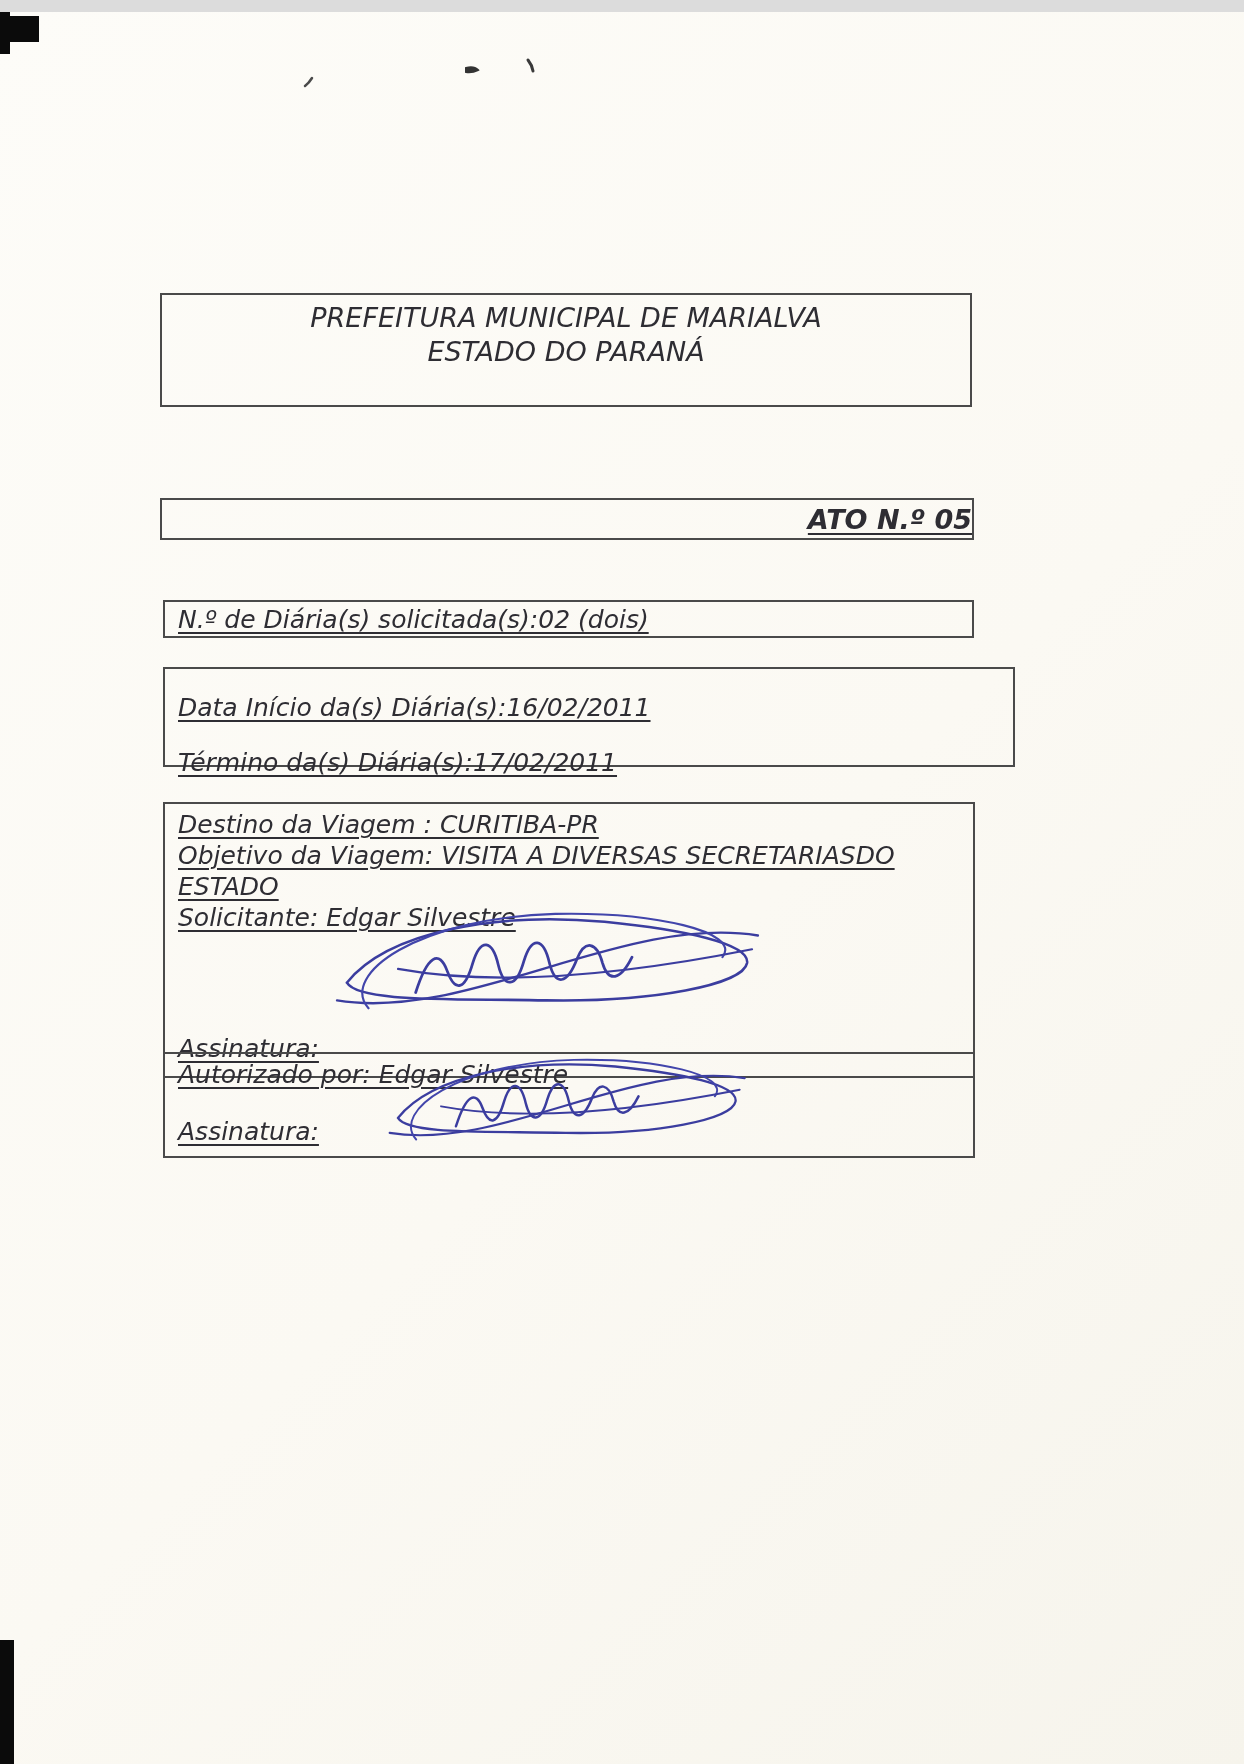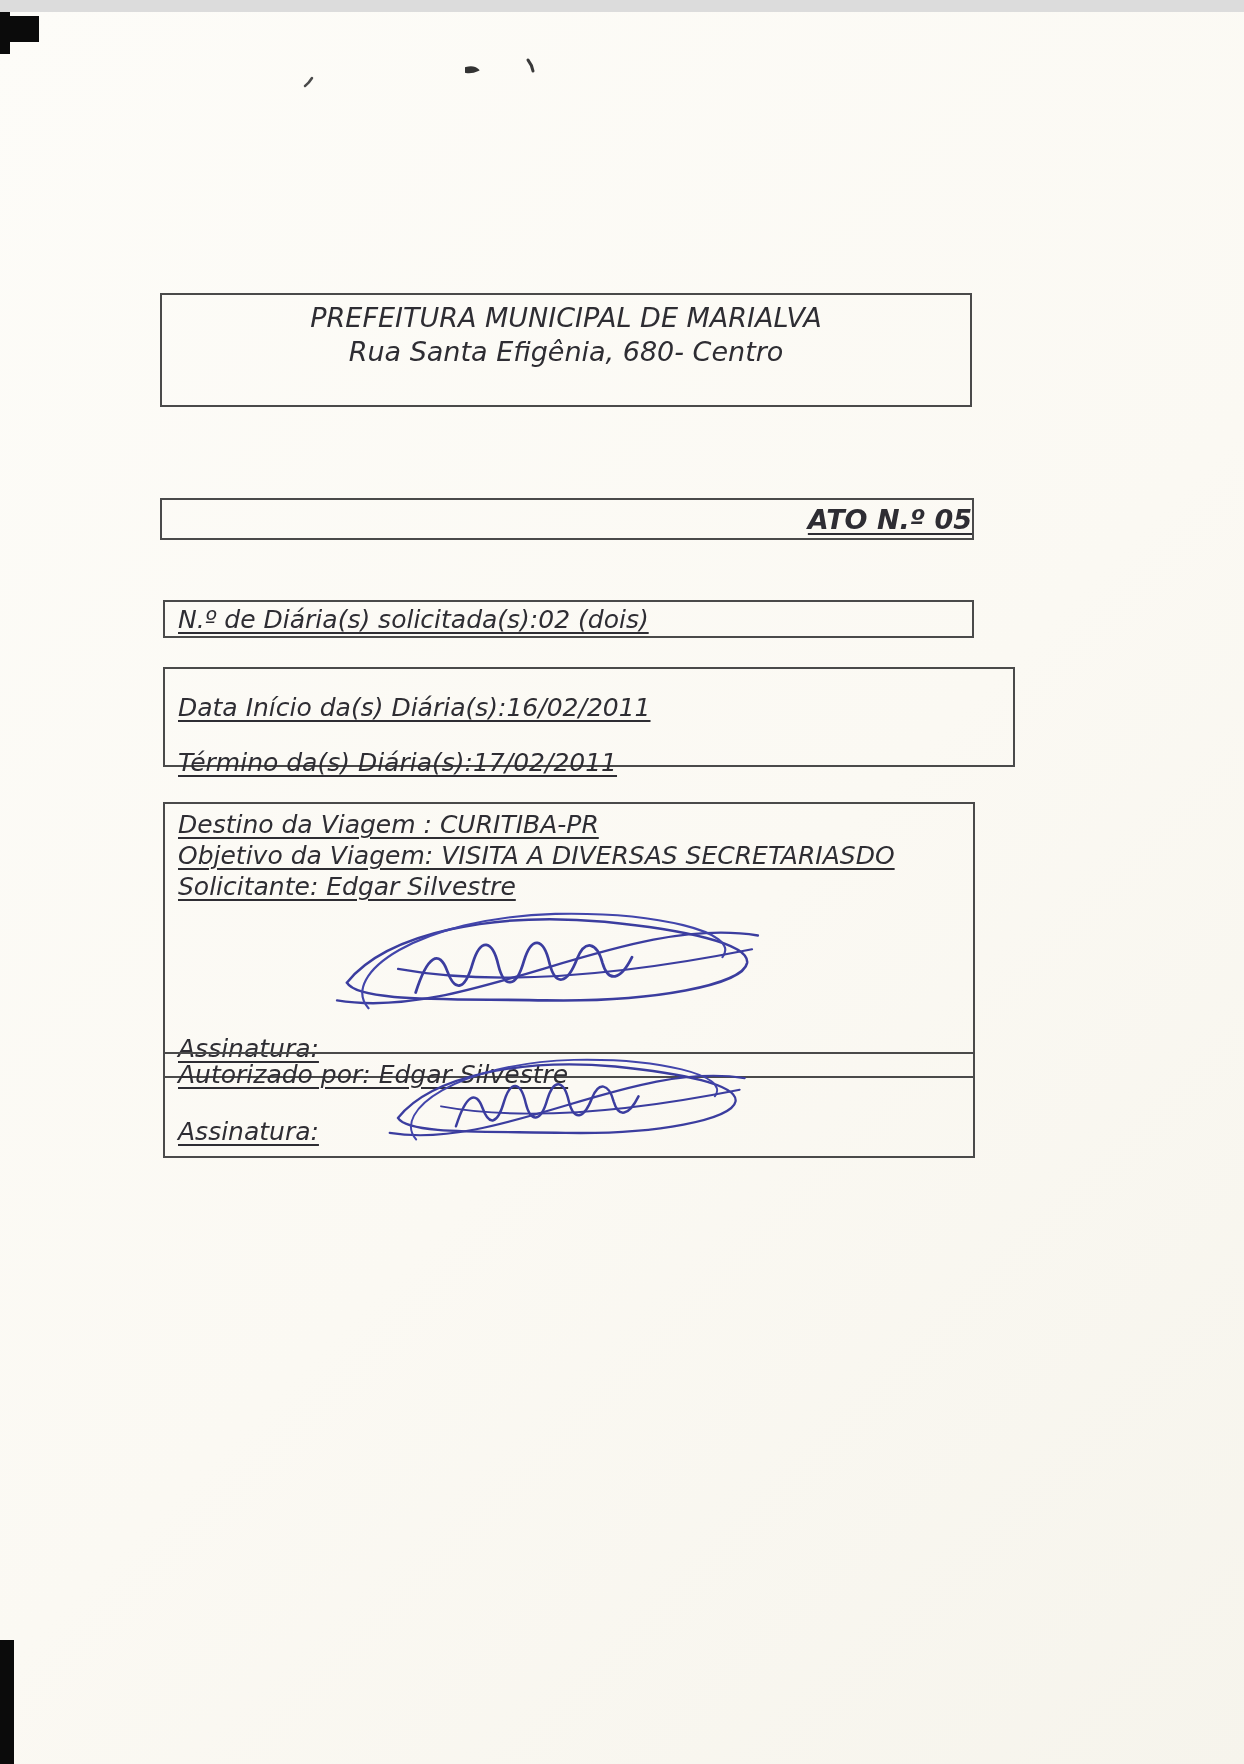--- a/index.html
+++ b/index.html
@@ -75,39 +75,40 @@
   <div class="artifact smudge-3"></div>
 
   <svg class="pen-marks-top" viewBox="0 0 270 40">
     <path d="M22 26 q-3 5 -7 8" stroke="#4a4a4a" stroke-width="2.5" fill="none" stroke-linecap="round"></path>
     <path d="M176 16 q8 -2 12 2 q-6 3 -12 2 z" fill="#333" stroke="#333" stroke-width="2"></path>
     <path d="M238 8 q4 5 5 11" stroke="#3a3a3a" stroke-width="3" fill="none" stroke-linecap="round"></path>
   </svg>
 
   <div class="box header-box">
     <div class="hline">PREFEITURA MUNICIPAL DE MARIALVA</div>
-    <div class="hline">Rua Santa Efigênia, 680- Centro</div>
+    <div class="hline">ESTADO DO PARANÁ</div>
   </div>
 
   <div class="box ato-box">
     <span class="ato-title u">ATO N.º 05</span>
   </div>
 
   <div class="box diarias-box">
     <span class="u">N.º de Diária(s) solicitada(s):02 (dois)</span>
   </div>
 
   <div class="box datas-box">
     <div class="line-inicio"><span class="u">Data Início da(s) Diária(s):16/02/2011</span></div>
     <div class="line-termino"><span class="u">Término da(s) Diária(s):17/02/2011</span></div>
   </div>
 
   <div class="box viagem-box">
     <div><span class="u">Destino da Viagem : CURITIBA-PR</span></div>
     <div><span class="u">Objetivo da Viagem: VISITA A DIVERSAS SECRETARIASDO</span></div>
+    <div><span class="u">ESTADO</span></div>
     <div><span class="u">Solicitante: Edgar Silvestre</span></div>
     <div class="assinatura-label-1"><span class="u">Assinatura:</span></div>
 
     <svg class="signature sig-1" viewBox="0 0 440 120">
       <path d="M18 78 C 60 26, 170 6, 280 16 C 360 24, 428 38, 425 58 C 421 80, 330 98, 220 96 C 120 94, 30 98, 18 78" stroke="#3b3d9f" stroke-width="2.6"></path>
       <path d="M88 88 C 100 50, 112 44, 120 66 C 128 88, 138 86, 146 58 C 154 32, 166 34, 172 60 C 178 84, 190 84, 198 56 C 206 30, 218 32, 224 58 C 230 82, 242 80, 252 54 C 260 34, 272 36, 278 58 C 284 78, 296 76, 308 52" stroke="#3b3d9f" stroke-width="2.8"></path>
       <path d="M8 96 C 140 118, 300 8, 436 30" stroke="#3b3d9f" stroke-width="2.4"></path>
       <path d="M40 104 C 10 70, 90 12, 230 8 C 330 6, 420 26, 400 52" stroke="#4245ab" stroke-width="2.2"></path>
       <path d="M70 64 C 180 84, 320 66, 430 44" stroke="#3b3d9f" stroke-width="2.2"></path>
     </svg>

